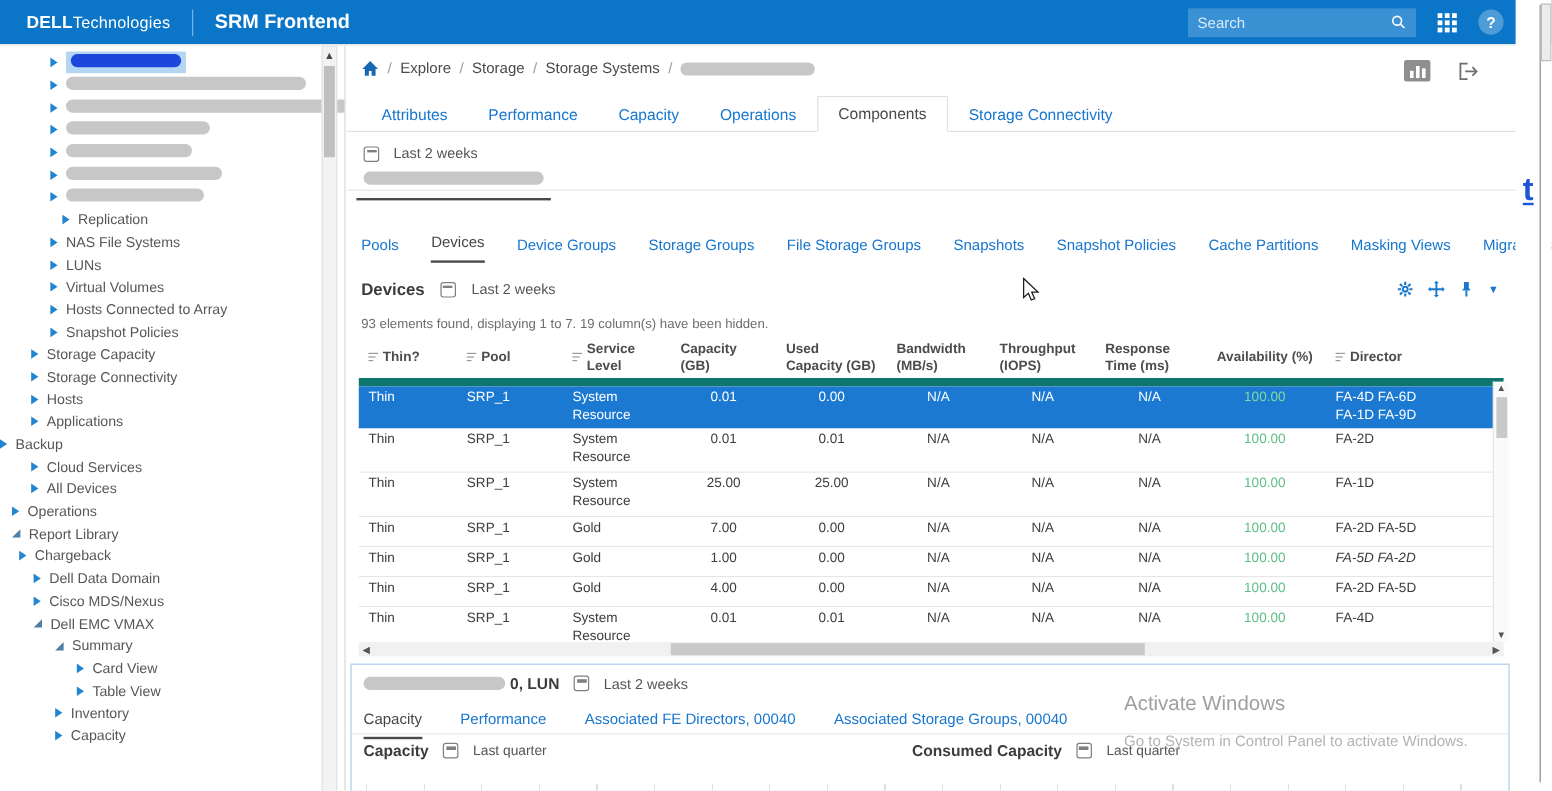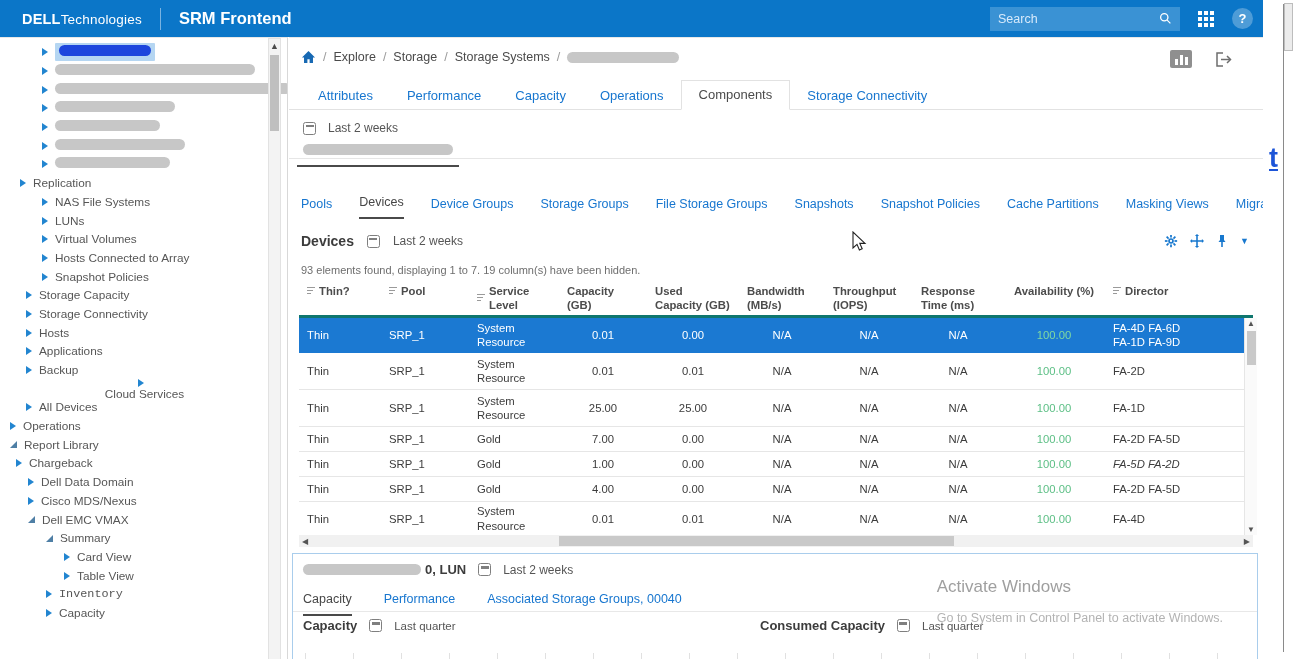--- a/index.html
+++ b/index.html
@@ -62,26 +62,26 @@
   .devices-hdr { position:absolute; left:12px; top:195px; right:14px; display:flex; align-items:center; gap:13px; }
   .panel-title { font-size:14px; font-weight:bold; color:#3c3c3c; }
   .hdr-tools { margin-left:auto; display:flex; align-items:center; gap:12px; }
   .hdr-tools svg { cursor:pointer; display:block; }
   .caret { font-size:9px; color:#1878ce; cursor:pointer; }
 
   .summary { position:absolute; left:12px; top:226px; font-size:11px; color:#6e6e6e; }
 
   
   .tbl { position:absolute; left:10px; top:243px; right:10px; }
-  .thead { display:flex; border-bottom:3px solid #0f766e; min-height:37px; align-items:flex-start; }
+  .thead { display:flex; border-bottom:7px solid #0f766e; min-height:37px; align-items:center; }
   .th { font-size:11.3px; font-weight:bold; color:#4c4c4c; padding:3px 8px; display:flex; align-items:center; gap:4px; line-height:1.25; }
   .filter-ic { flex:0 0 auto; width:8px; }
   .filter-ic i { display:block; height:1.4px; background:#9a9a9a; margin-bottom:1.6px; }
   .filter-ic i:nth-child(2){ width:6px; } .filter-ic i:nth-child(3){ width:4px; }
-  .trow { display:flex; align-items:center; border-bottom:1px solid #e6e6e6; font-size:11.3px; color:#3c3c3c; background:#fff; }
+  .trow { display:flex; align-items:flex-start; border-bottom:1px solid #e6e6e6; font-size:11.3px; color:#3c3c3c; background:#fff; }
   .trow.sel { background:#1b79d2; color:#fff; border-bottom:1px solid #1b79d2; }
   .td { padding:2px 8px; line-height:1.3; white-space:pre-line; }
   .td.green { color:#5cbf85; }
   .trow.sel .td.green { color:#7fd9a2; }
   
   .v-sb { position:absolute; right:-4px; top:37px; width:13px; height:217px; background:#fafafa; border-left:1px solid #e6e6e6; }
   .v-sb .a { position:absolute; left:0; width:100%; text-align:center; font-size:8px; color:#555; }
   .v-sb .a.up { top:1px; } .v-sb .a.dn { bottom:1px; }
   .v-sb .th2 { position:absolute; left:2px; top:13px; width:9px; height:34px; background:#c9c9c9; }
   .h-sb { position:absolute; left:10px; right:10px; top:497px; height:12px; background:#f1f1f1; }
@@ -170,21 +170,21 @@
         <span class="rowhl"><span class="blob" style="width: 105px;"></span></span>
       </div>
       <div class="tree-row" style="padding-left: 42px;">
         <span class="tw"></span>
         <span class="rowhl"><span class="blob" style="width: 130px;"></span></span>
       </div>
       <div class="tree-row" style="padding-left: 42px;">
         <span class="tw"></span>
         <span class="rowhl"><span class="blob" style="width: 115px;"></span></span>
       </div>
-      <div class="tree-row" style="padding-left: 20px;">
+      <div class="tree-row" style="padding-left: 52px;">
         <span class="tw"></span>
         <span>Replication</span>
       </div>
       <div class="tree-row" style="padding-left: 42px;">
         <span class="tw"></span>
         <span>NAS File Systems</span>
       </div>
       <div class="tree-row" style="padding-left: 42px;">
         <span class="tw"></span>
         <span>LUNs</span>
@@ -210,25 +210,25 @@
         <span>Storage Connectivity</span>
       </div>
       <div class="tree-row" style="padding-left: 26px;">
         <span class="tw"></span>
         <span>Hosts</span>
       </div>
       <div class="tree-row" style="padding-left: 26px;">
         <span class="tw"></span>
         <span>Applications</span>
       </div>
+      <div class="tree-row" style="">
+        <span class="tw"></span>
+        <span>Backup</span>
+      </div>
       <div class="tree-row" style="padding-left: 26px;">
-        <span class="tw"></span>
-        <span>Backup</span>
-      </div>
-      <div class="tree-row" style="padding-left: 26px; flex-direction: column;">
         <span class="tw"></span>
         <span>Cloud Services</span>
       </div>
       <div class="tree-row" style="padding-left: 26px;">
         <span class="tw"></span>
         <span>All Devices</span>
       </div>
       <div class="tree-row" style="padding-left: 10px;">
         <span class="tw"></span>
         <span>Operations</span>
@@ -258,21 +258,21 @@
         <span>Summary</span>
       </div>
       <div class="tree-row" style="padding-left: 64px;">
         <span class="tw"></span>
         <span>Card View</span>
       </div>
       <div class="tree-row" style="padding-left: 64px;">
         <span class="tw"></span>
         <span>Table View</span>
       </div>
-      <div class="tree-row" style="padding-left: 46px; font-family: Liberation Mono, monospace;">
+      <div class="tree-row" style="padding-left: 46px;">
         <span class="tw"></span>
         <span>Inventory</span>
       </div>
       <div class="tree-row" style="padding-left: 46px;">
         <span class="tw"></span>
         <span>Capacity</span>
       </div>
     </div>
   <div class="sb-track">
     <div class="sb-up">▲</div>
@@ -530,20 +530,21 @@
   <div class="lun-panel">
     <div class="lun-title">
       <span class="blob" style="width:118px"></span>
       <span style="margin-left:-8px">0, LUN</span>
       <span class="cal"></span>
       <span class="period">Last 2 weeks</span>
     </div>
     <div class="lun-tabs" id="lun-tabs">
         <div class="ctab active" style="margin-right: 32px;">Capacity</div>
         <div class="ctab" style="margin-right: 32px;">Performance</div>
+        <div class="ctab" style="margin-right: 32px;">Associated FE Directors, 00040</div>
         <div class="ctab" style="margin-right: 32px;">Associated Storage Groups, 00040</div>
       </div>
     <div class="lun-divider"></div>
     <div class="chart-hdrs">
       <div class="chart-hdr">
         <span class="t">Capacity</span>
         <span class="cal"></span>
         <span class="p">Last quarter</span>
       </div>
       <div class="chart-hdr right">

